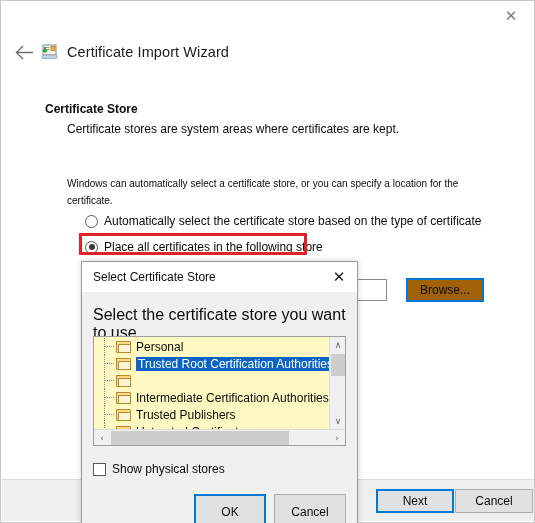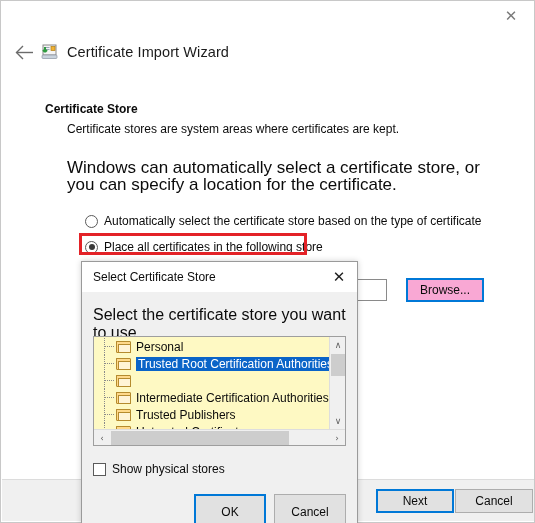--- a/index.html
+++ b/index.html
@@ -94,23 +94,23 @@
   #page-subheading {
     position: absolute;
     left: 66px; top: 121px;
     font-size: 12px;
     color: #0b0b0b;
   }
 
   
   #body-paragraph {
     position: absolute;
-    left: 66px; top: 158px;
+    left: 66px; top: 174px;
     width: 420px;
-    font-size: 17px;
+    font-size: 10px;
     line-height: 17px;
     color: #0b0b0b;
   }
 
   
   .radio-row {
     position: absolute;
     display: flex;
     align-items: center;
     cursor: default;
@@ -155,21 +155,21 @@
     width: 282px; height: 22px;
     border: 1px solid #8a8a8a;
     background: #ffffff;
     box-sizing: border-box;
   }
   
   #browse-button {
     position: absolute;
     left: 405px; top: 277px;
     width: 78px; height: 24px;
-    background: #f9a8d4;
+    background: #a16207;
     border: 2px solid #0078d7;
     box-sizing: border-box;
     display: flex;
     align-items: center;
     justify-content: center;
     font-size: 12px;
     color: #0b0b0b;
     cursor: default;
   }
 

